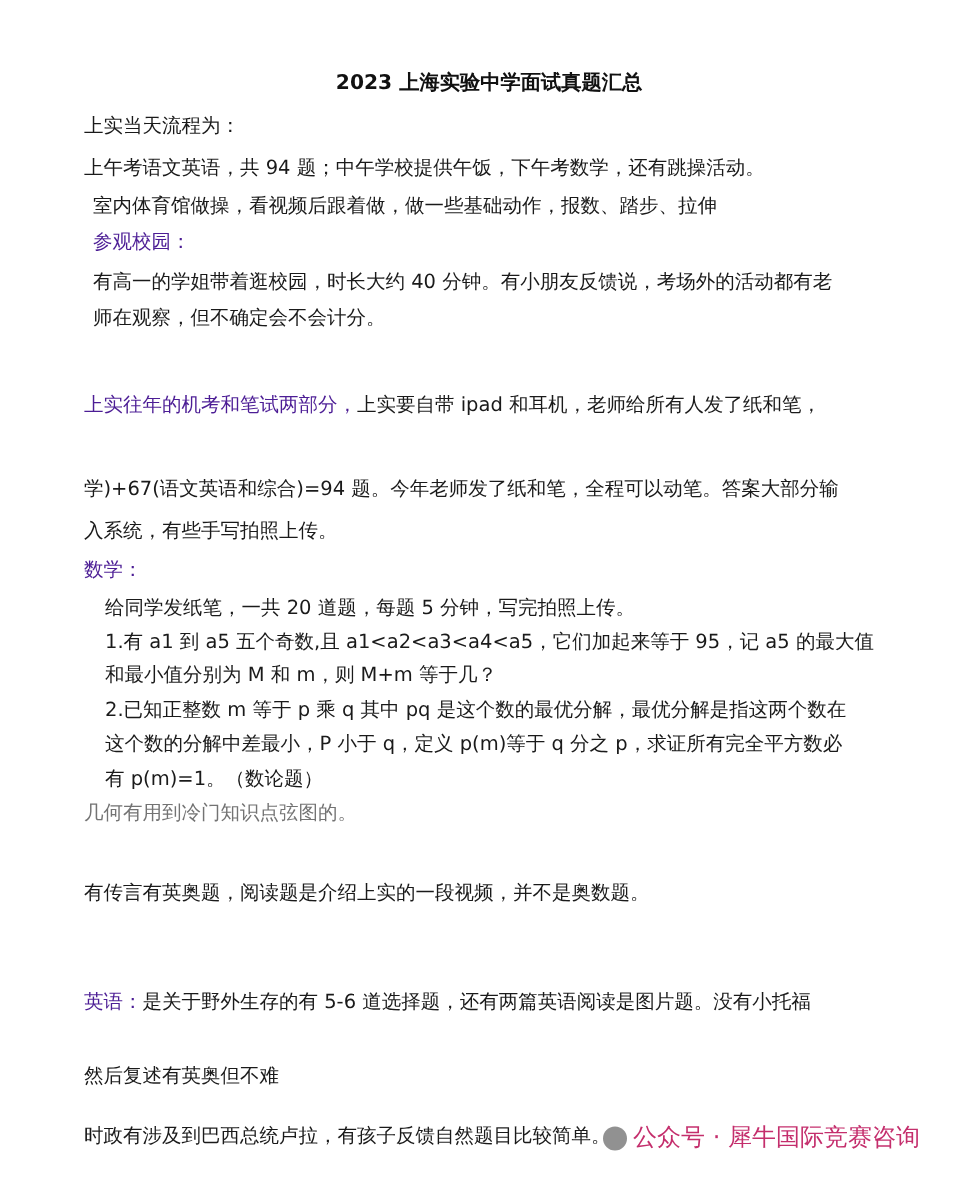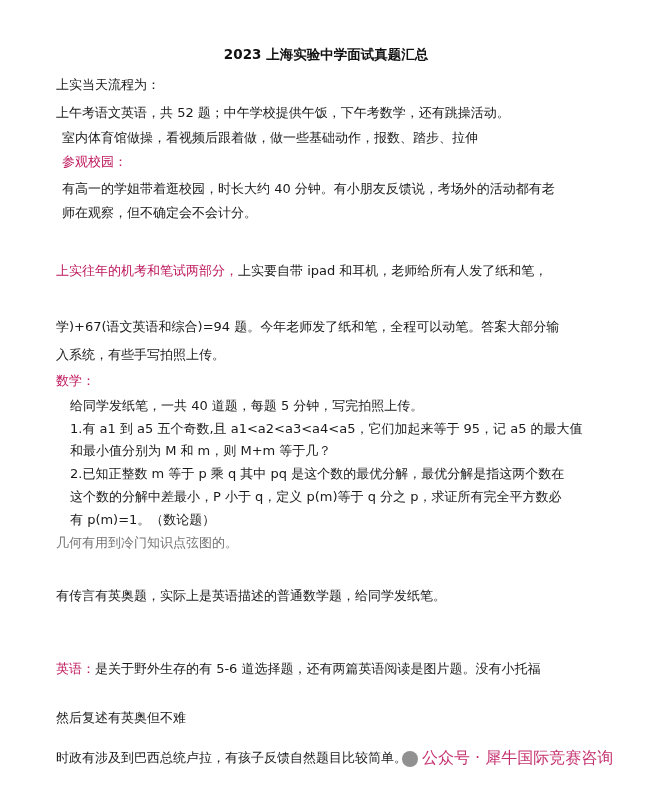--- a/index.html
+++ b/index.html
@@ -2,56 +2,56 @@
 <html><head>
 <meta charset="utf-8">
 <style>
   html, body { margin: 0; padding: 0; background: #ffffff; }
   body { width: 652px; height: 785px; position: relative; overflow: hidden;
          font-family: "DejaVu Sans", "Liberation Sans", sans-serif; color: #1a1a1a; }
   .page { position: absolute; left: 0; top: 0; width: 652px; height: 566px; }
   .title { position: absolute; top: 46px; left: 0; width: 652px; text-align: center;
            font-size: 13.5px; font-weight: bold; color: #111; }
   .line { position: absolute; font-size: 13px; white-space: nowrap; line-height: 18px; }
-  .blue { color: #be185d; }
+  .blue { color: #4c1d95; }
   .orange { color: #737373; }
   .watermark { position: absolute; left: 402px; top: 748px; font-size: 16px; color: #be185d;
                white-space: nowrap; opacity: 0.9; display: flex; align-items: center; }
   .wm-icon { width: 16px; height: 16px; border-radius: 50%; background: #666; opacity: .8;
              display: inline-block; margin-right: 4px; }
 </style>
 </head>
 <body>
 
 <div class="page">
   <div class="title">2023 上海实验中学面试真题汇总</div>
 
   <div class="line" style="left:56px;top:76px">上实当天流程为：</div>
-  <div class="line" style="left:56px;top:104px">上午考语文英语，共 52 题；中午学校提供午饭，下午考数学，还有跳操活动。</div>
+  <div class="line" style="left:56px;top:104px">上午考语文英语，共 94 题；中午学校提供午饭，下午考数学，还有跳操活动。</div>
   <div class="line" style="left:62px;top:129px">室内体育馆做操，看视频后跟着做，做一些基础动作，报数、踏步、拉伸</div>
   <div class="line blue" style="left:62px;top:153px">参观校园：</div>
   <div class="line" style="left:62px;top:180px">有高一的学姐带着逛校园，时长大约 40 分钟。有小朋友反馈说，考场外的活动都有老</div>
   <div class="line" style="left:62px;top:204px">师在观察，但不确定会不会计分。</div>
 
   <div class="line" style="left:56px;top:262px">
     <span class="blue">上实往年的机考和笔试两部分，</span><span>上实要自带 ipad 和耳机，老师给所有人发了纸和笔，</span>
   </div>
   <div class="line" style="left:56px;top:318px">学)+67(语文英语和综合)=94 题。今年老师发了纸和笔，全程可以动笔。答案大部分输</div>
   <div class="line" style="left:56px;top:346px">入系统，有些手写拍照上传。</div>
 
   <div class="line blue" style="left:56px;top:372px">数学：</div>
-  <div class="line" style="left:70px;top:397px">给同学发纸笔，一共 40 道题，每题 5 分钟，写完拍照上传。</div>
+  <div class="line" style="left:70px;top:397px">给同学发纸笔，一共 20 道题，每题 5 分钟，写完拍照上传。</div>
   <div class="line" style="left:70px;top:420px">1.有 a1 到 a5 五个奇数,且 a1&lt;a2&lt;a3&lt;a4&lt;a5，它们加起来等于 95，记 a5 的最大值</div>
   <div class="line" style="left:70px;top:442px">和最小值分别为 M 和 m，则 M+m 等于几？</div>
   <div class="line" style="left:70px;top:465px">2.已知正整数 m 等于 p 乘 q 其中 pq 是这个数的最优分解，最优分解是指这两个数在</div>
   <div class="line" style="left:70px;top:488px">这个数的分解中差最小，P 小于 q，定义 p(m)等于 q 分之 p，求证所有完全平方数必</div>
   <div class="line" style="left:70px;top:511px">有 p(m)=1。（数论题）</div>
   <div class="line orange" style="left:56px;top:534px">几何有用到冷门知识点弦图的。</div>
 
-  <div class="line" style="left:56px;top:587px">有传言有英奥题，实际上是英语描述的普通数学题，给同学发纸笔。</div>
+  <div class="line" style="left:56px;top:587px">有传言有英奥题，阅读题是介绍上实的一段视频，并不是奥数题。</div>
 
   <div class="line" style="left:56px;top:660px">
     <span class="blue">英语：</span><span>是关于野外生存的有 5-6 道选择题，还有两篇英语阅读是图片题。没有小托福</span>
   </div>
   <div class="line" style="left:56px;top:709px">然后复述有英奥但不难</div>
 
   <div class="line" style="left:56px;top:749px">时政有涉及到巴西总统卢拉，有孩子反馈自然题目比较简单。</div>
 
   <div class="watermark">
     <span class="wm-icon"></span>

